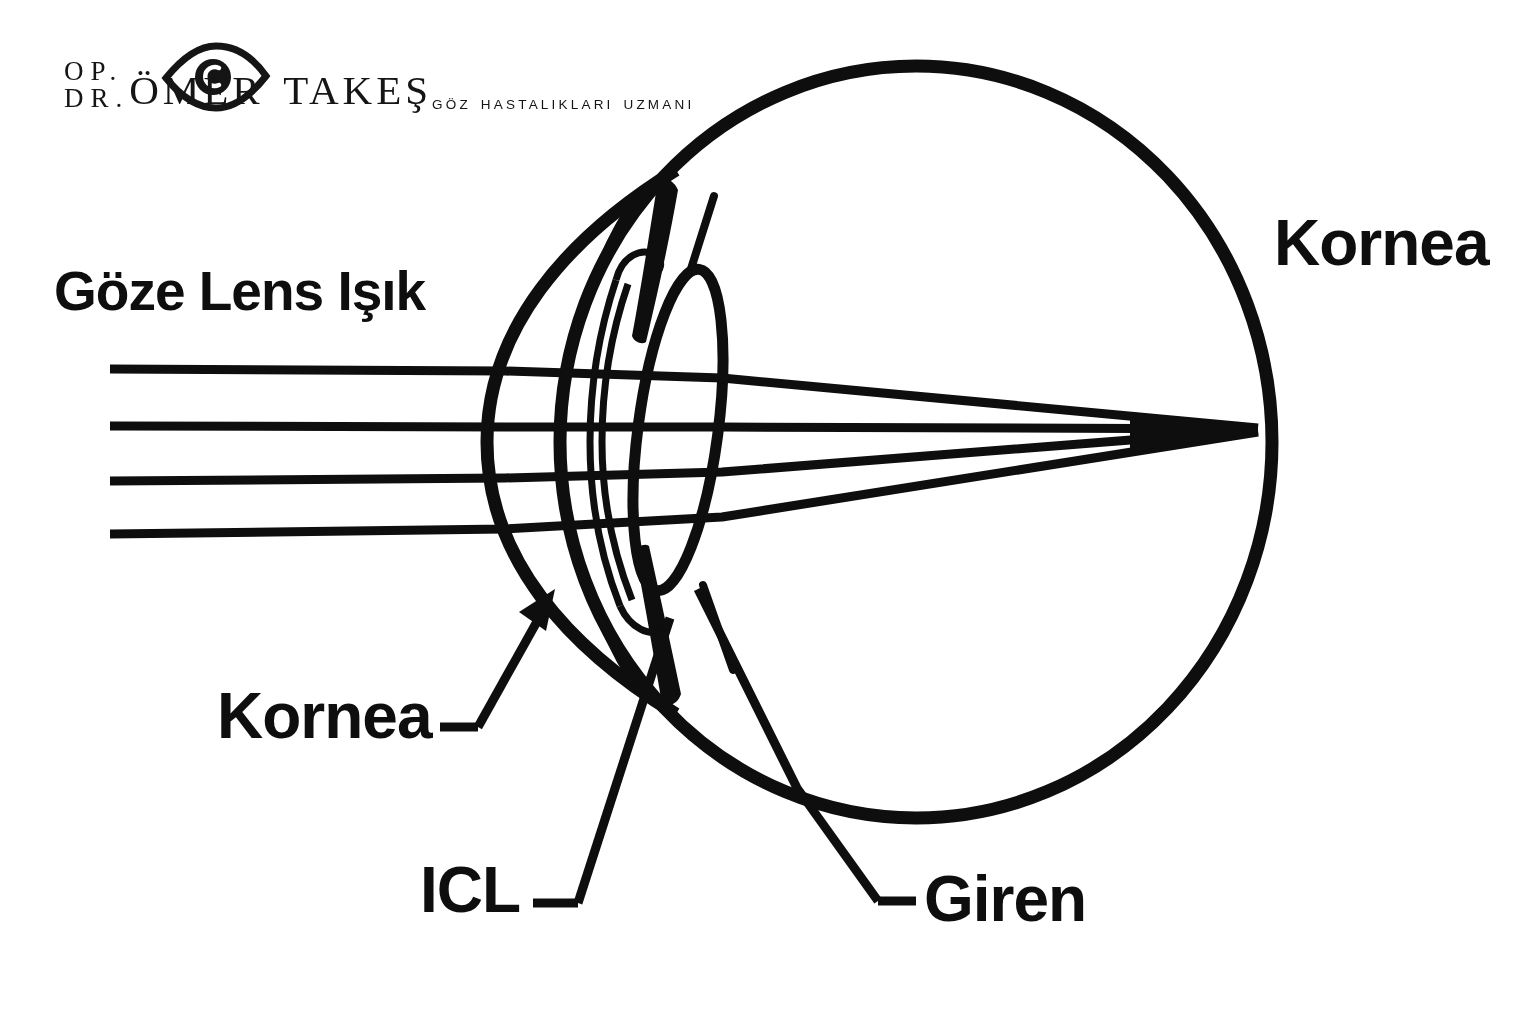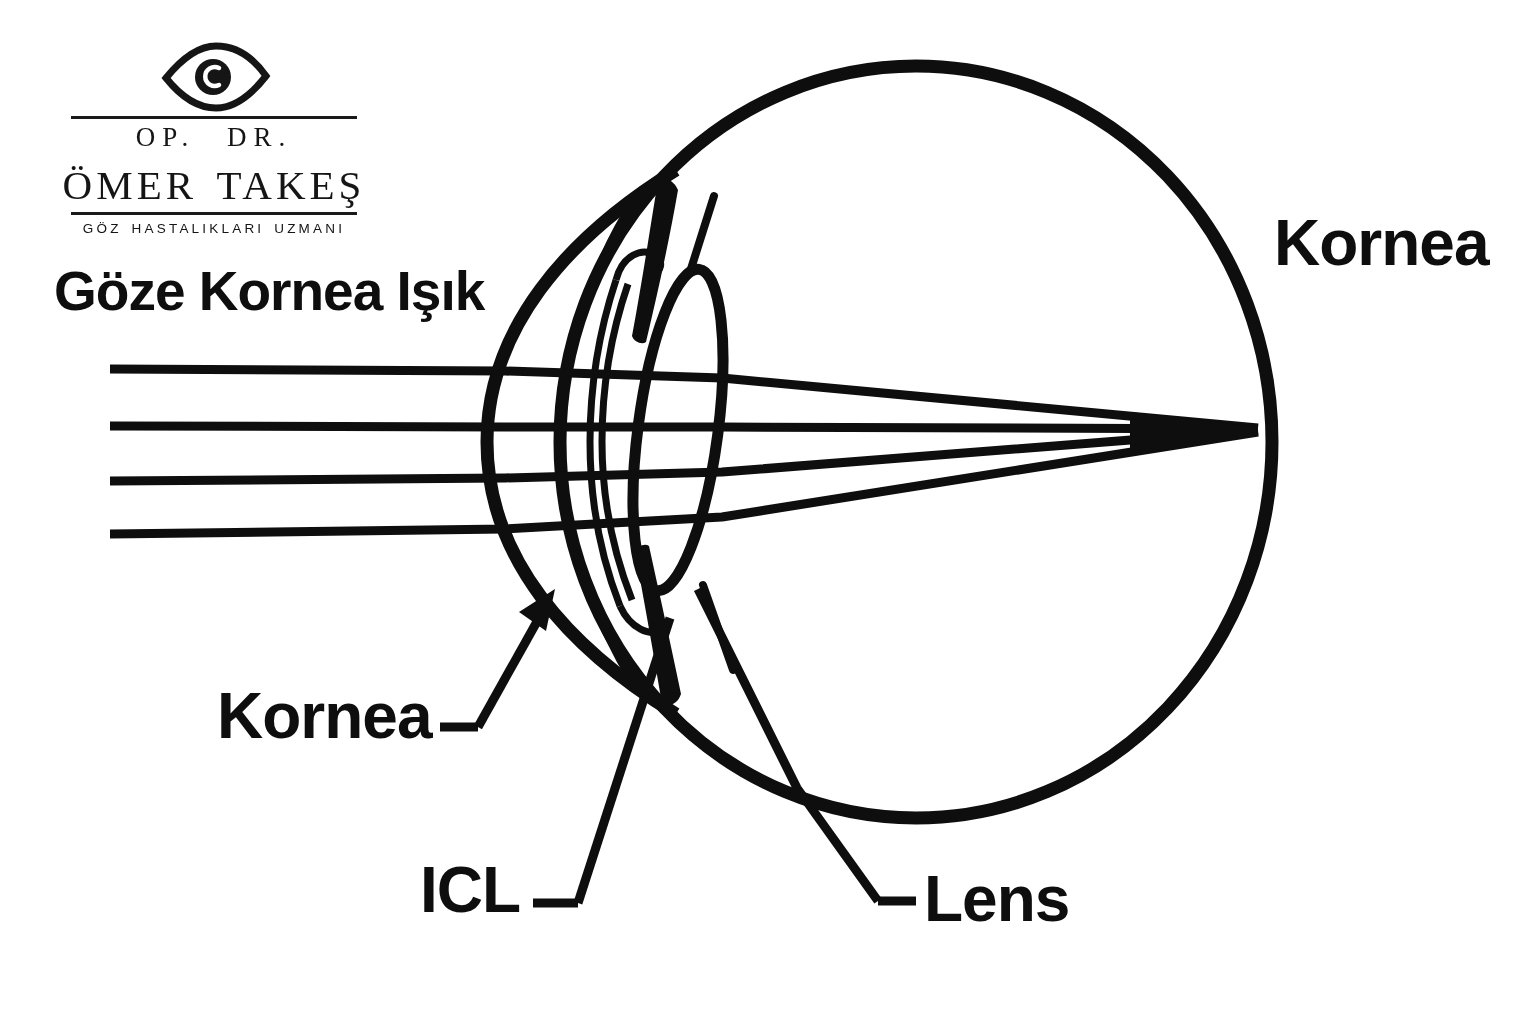--- a/index.html
+++ b/index.html
@@ -23,21 +23,21 @@
     line-height:1;
   }
   .label-light{left:54px;top:264px;font-size:55px;}
   .label-retina{left:1274px;top:211px;font-size:64px;}
   .label-kornea{left:217px;top:684px;font-size:64px;}
   .label-icl{left:420px;top:858px;font-size:64px;}
   .label-lens{left:924px;top:867px;font-size:64px;}
 
   .logo{
     position:absolute;left:64px;top:40px;width:300px;
-    display:flex;flex-direction:column;align-items:center;
+    display:flex;flex-direction:row;align-items:flex-end;
     color:#151515;
   }
   .logo .divider{width:286px;height:3px;background:#1a1a1a;}
   .logo .divider.d1{margin-top:4px;}
   .logo .divider.d2{margin-top:5px;}
   .logo .op-dr{
     margin-top:5px;
     font-family:"Liberation Serif", serif;
     font-size:27px;letter-spacing:7px;word-spacing:18px;
     line-height:1;
@@ -117,19 +117,19 @@
 
   <div class="logo">
     <div style="height:72px;width:106px;"></div>
     <div class="divider d1"></div>
     <div class="op-dr">OP. DR.</div>
     <div class="name">ÖMER TAKEŞ</div>
     <div class="divider d2"></div>
     <div class="subtitle">GÖZ HASTALIKLARI UZMANI</div>
   </div>
 
-  <div class="label label-light">Göze Kornea Işık</div>
+  <div class="label label-light">Göze Lens Işık</div>
   <div class="label label-retina">Kornea</div>
   <div class="label label-kornea">Kornea</div>
   <div class="label label-icl">ICL</div>
-  <div class="label label-lens">Lens</div>
+  <div class="label label-lens">Giren</div>
 
 </div>
 
 </body></html>

